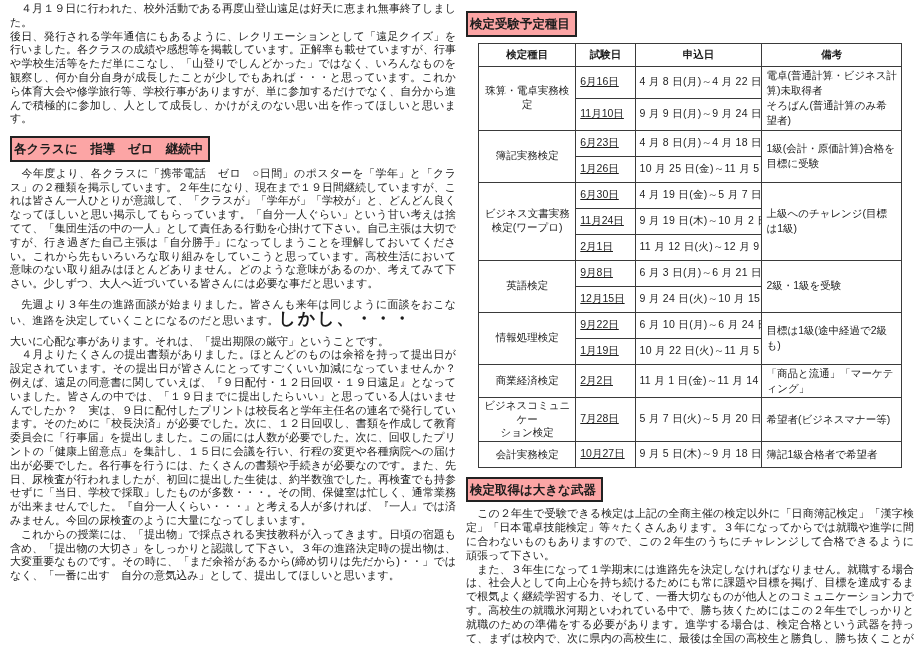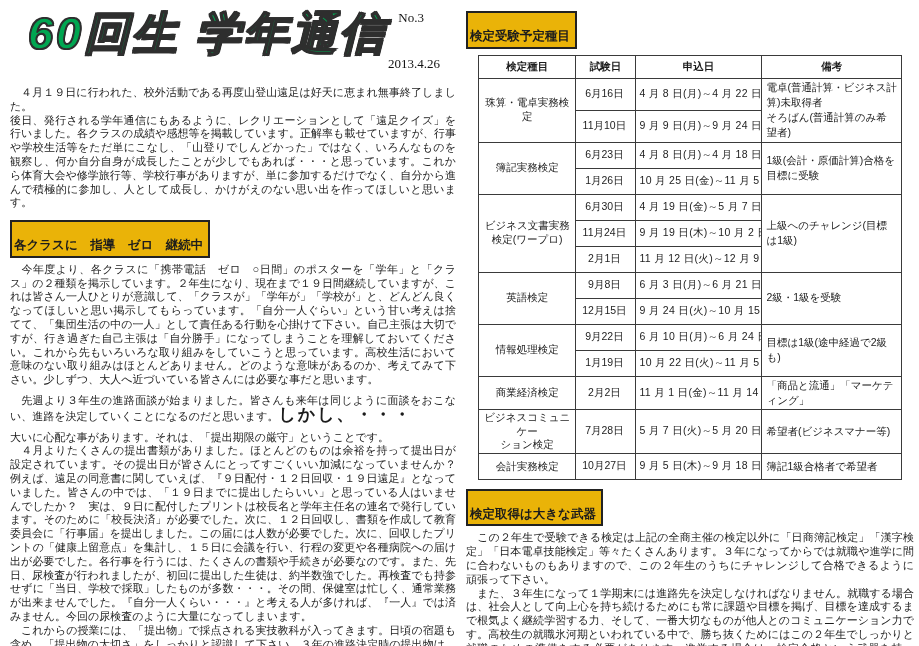--- a/index.html
+++ b/index.html
@@ -18,49 +18,44 @@
     font-size:45px;font-weight:bold;font-style:italic;letter-spacing:3px;
     color:#00a651;
     -webkit-text-stroke:1.5px #2e2e2e;
     text-shadow:1px 1px 0 #2e2e2e,-1px 1px 0 #2e2e2e,1px -1px 0 #2e2e2e,-1px -1px 0 #2e2e2e;
     white-space:nowrap;
   }
   .issue-no{position:absolute;right:32px;top:10px;font-family:"Liberation Serif","DejaVu Serif",serif;font-size:13px;color:#111;}
   .issue-date{position:absolute;right:16px;top:56px;font-family:"Liberation Serif","DejaVu Serif",serif;font-size:13px;color:#111;}
 
   .box-heading{
-    display:inline-block;border:2px solid #222;padding:16px 5px 2px 2px;
+    display:inline-block;border:2px solid #222;padding:4px 5px 2px 2px;
     font-weight:bold;font-size:12.5px;margin:3px 0 3px 0;line-height:1.25;
-    background:#eab308;
+    background:#fca5a5;
   }
   .para{
     font-size:11px;line-height:13.8px;text-align:justify;
     white-space:pre-line;margin:2px 0 7px 0;color:#1c1c1c;
   }
   .emph{font-weight:bold;font-size:17px;letter-spacing:2px;}
 
   
   table.exam-table{border-collapse:collapse;width:100%;table-layout:fixed;margin:3px 0 6px 12px;width:424px;}
   .exam-table th,.exam-table td{border:1.5px solid #3a3a3a;padding:1px 4px;overflow:hidden;margin-left:26px;}
   .exam-table th{font-size:10.5px;font-weight:bold;text-align:center;height:20px;}
   .exam-table td{font-size:10.5px;height:23px;}
   td.name{text-align:center;white-space:pre-line;line-height:1.3;}
-  td.exam-date{text-align:center;padding-right:6px;white-space:nowrap;}
+  td.exam-date{text-align:left;padding-right:6px;white-space:nowrap;text-decoration:underline;}
   td.apply{text-align:left;white-space:nowrap;letter-spacing:0.3px;}
   td.note{text-align:left;white-space:pre-line;line-height:1.45;}
 </style>
 </head>
 <body>
 
 <div class="page page-left">
-  <div class="masthead">
-    <div class="newsletter-title" style="color: rgb(0, 166, 81);">60回生 学年通信</div>
-    <div class="issue-no">No.3</div>
-    <div class="issue-date">2013.4.26</div>
-  </div>
 
   <div class="section">
     <div class="para">　４月１９日に行われた、校外活動である再度山登山遠足は好天に恵まれ無事終了しました。
 後日、発行される学年通信にもあるように、レクリエーションとして「遠足クイズ」を行いました。各クラスの成績や感想等を掲載しています。正解率も載せていますが、行事や学校生活等をただ単にこなし、「山登りでしんどかった」ではなく、いろんなものを観察し、何か自分自身が成長したことが少しでもあれば・・・と思っています。これから体育大会や修学旅行等、学校行事がありますが、単に参加するだけでなく、自分から進んで積極的に参加し、人として成長し、かけがえのない思い出を作ってほしいと思います。</div>
   </div>
 
   <div class="section">
     <div class="box-heading">各クラスに　指導　ゼロ　継続中</div>
     <div class="para">　今年度より、各クラスに「携帯電話　ゼロ　○日間」のポスターを「学年」と「クラス」の２種類を掲示しています。２年生になり、現在まで１９日間継続していますが、これは皆さん一人ひとりが意識して、「クラスが」「学年が」「学校が」と、どんどん良くなってほしいと思い掲示してもらっています。「自分一人ぐらい」という甘い考えは捨てて、「集団生活の中の一人」として責任ある行動を心掛けて下さい。自己主張は大切ですが、行き過ぎた自己主張は「自分勝手」になってしまうことを理解しておいてください。これから先もいろいろな取り組みをしていこうと思っています。高校生活において意味のない取り組みはほとんどありません。どのような意味があるのか、考えてみて下さい。少しずつ、大人へ近づいている皆さんには必要な事だと思います。</div>
   </div>

